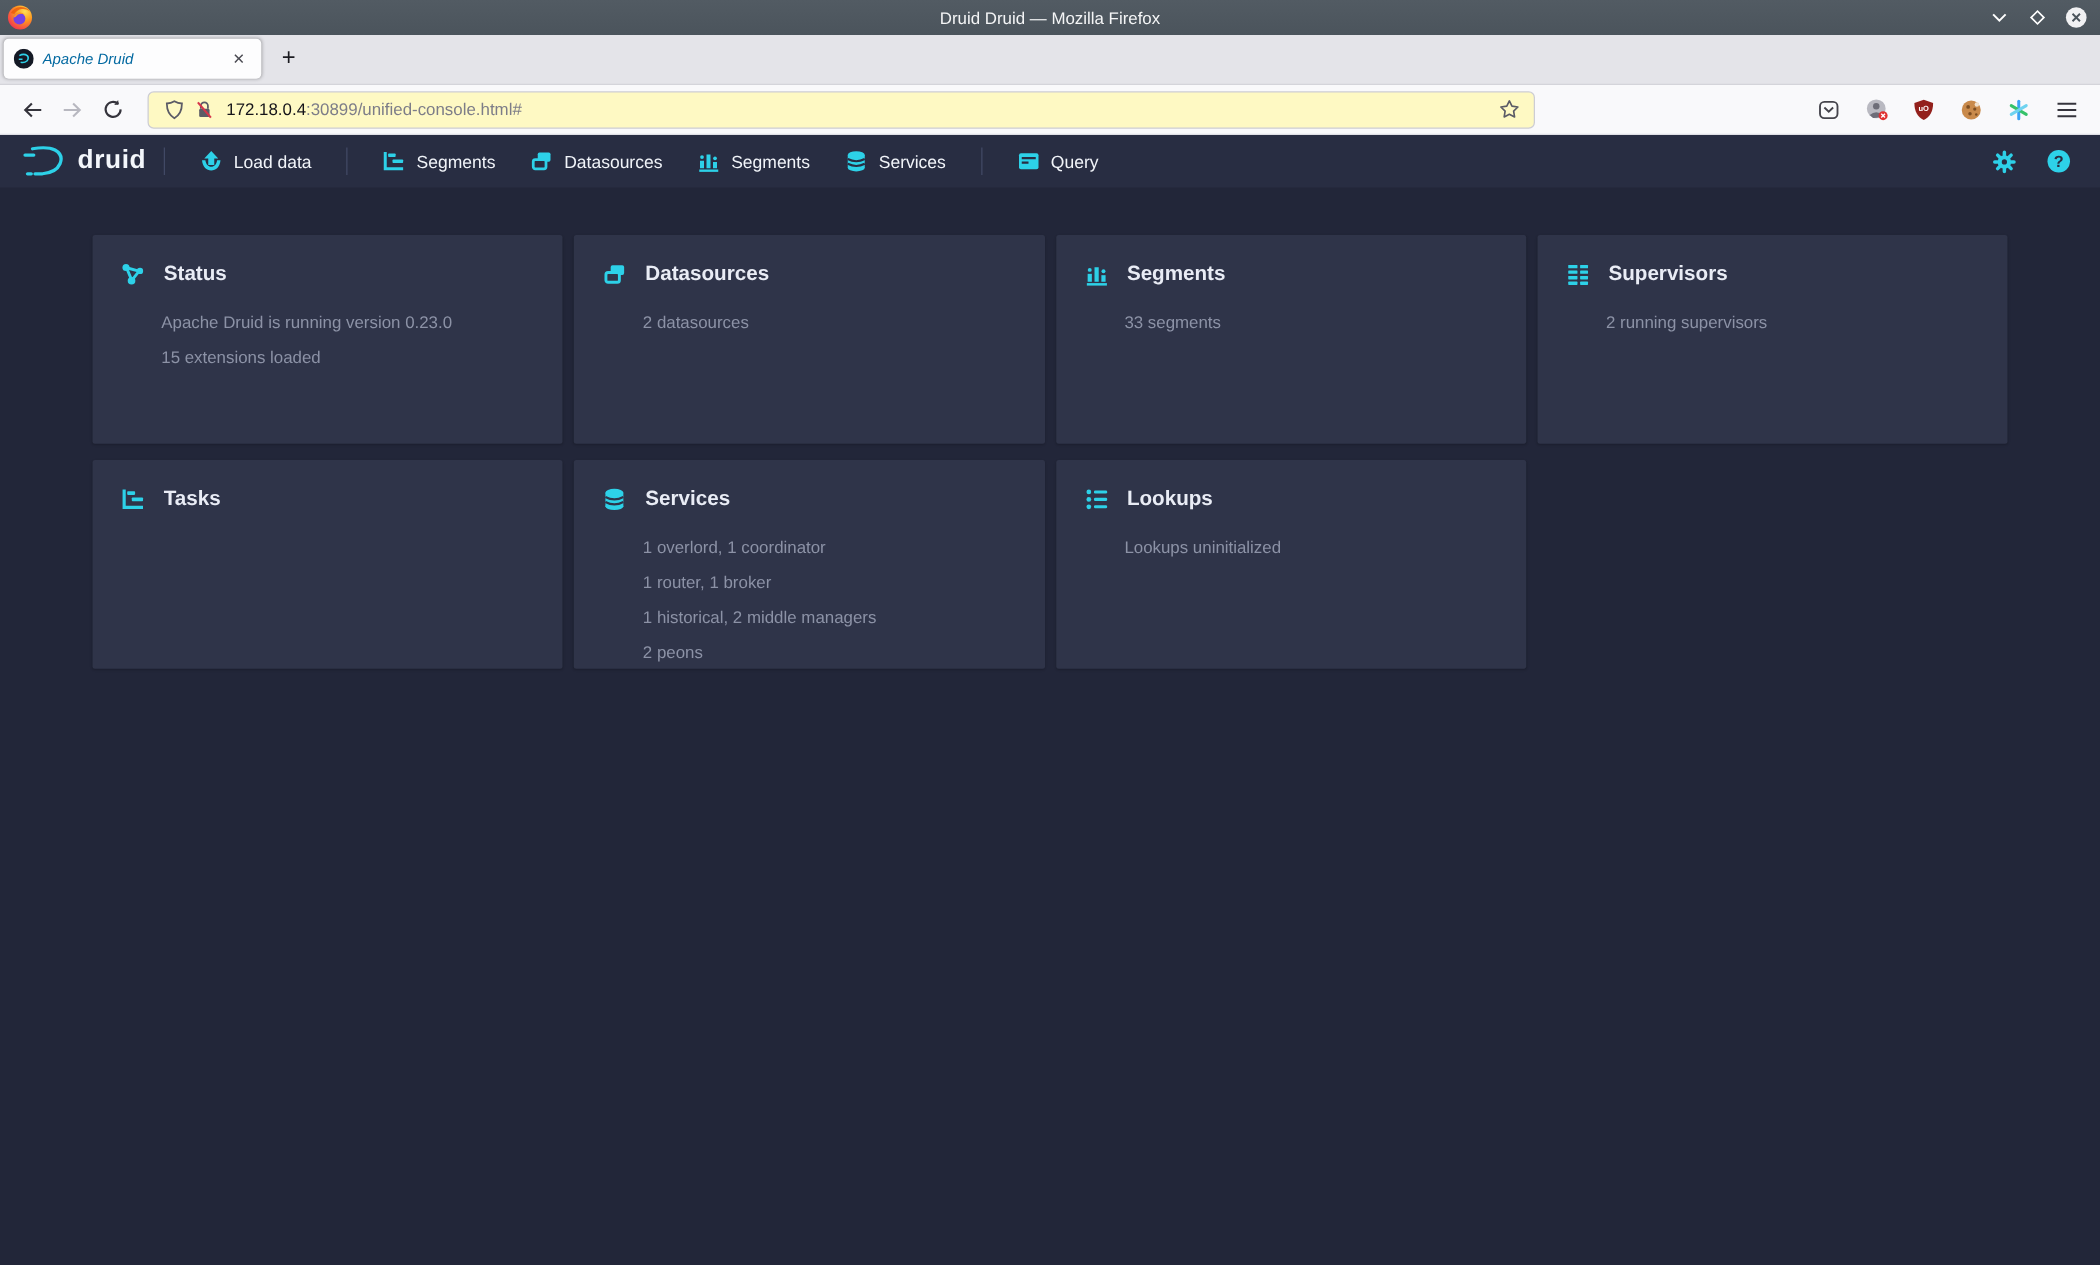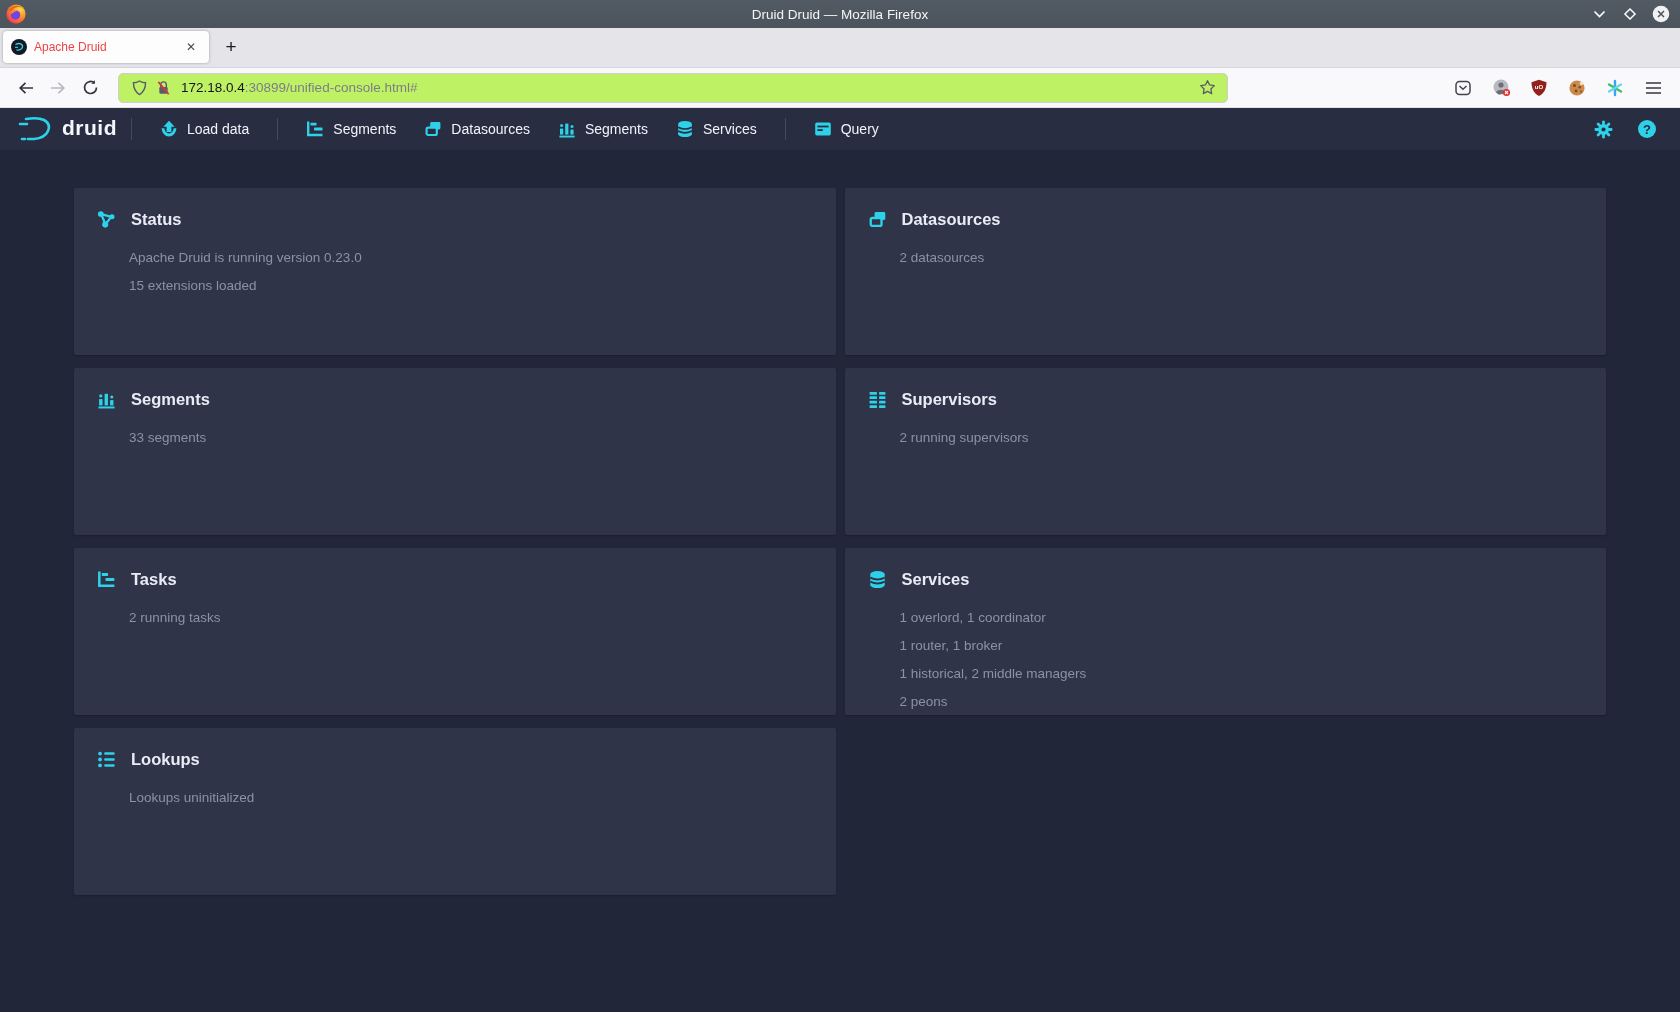--- a/index.html
+++ b/index.html
@@ -19,28 +19,28 @@
   .titlebar{height:28px;background:linear-gradient(#525b63,var(--titlebar-bg));display:flex;align-items:center;position:relative;}
   .fx-logo{width:22px;height:22px;margin-left:5px;}
   .win-title{position:absolute;left:0;right:0;text-align:center;color:#f4f5f6;font-size:13.5px;}
   .win-controls{margin-left:auto;display:flex;align-items:center;gap:13px;margin-right:10px;z-index:2;}
   .win-btn{width:18px;height:18px;display:flex;align-items:center;justify-content:center;cursor:default;}
 
   
   .tabstrip{height:40px;background:#e4e4e9;display:flex;align-items:flex-end;border-bottom:1px solid #d4d4da;}
   .tab{width:206px;height:32px;margin:0 0 4px 3px;background:#fdfdfe;border-radius:4px;box-shadow:0 0 3px rgba(0,0,0,.3);display:flex;align-items:center;padding:0 8px;}
   .tab-favicon{width:16px;height:16px;margin-right:7px;flex:none;}
-  .tab-title{font-size:12px;color:#ef4444;flex:1;white-space:nowrap;overflow:hidden;}
+  .tab-title{font-size:12px;color:#0369a1;flex:1;white-space:nowrap;overflow:hidden;font-style:italic;}
   .tab-close{color:#4a4a52;font-size:12px;width:20px;height:20px;display:flex;align-items:center;justify-content:center;border-radius:3px;}
   .newtab-btn{width:28px;height:28px;margin:0 0 6px 8px;display:flex;align-items:center;justify-content:center;font-size:19px;color:#1b1b21;border-radius:4px;font-weight:400;}
 
   
   .toolbar{height:40px;background:#f9f9fb;border-bottom:1px solid #dfdfe5;display:flex;align-items:center;padding:0 10px;}
   .tb-btn{width:32px;height:30px;display:flex;align-items:center;justify-content:center;border-radius:4px;flex:none;}
-  .urlbar{height:30px;flex:1;max-width:1110px;margin-left:12px;background:#bef264;border:1px solid #cdcdd4;border-radius:5px;display:flex;align-items:center;padding:0 8px;}
+  .urlbar{height:30px;flex:1;max-width:1110px;margin-left:12px;background:#fef9c3;border:1px solid #cdcdd4;border-radius:5px;display:flex;align-items:center;padding:0 8px;}
   .url-icon{width:24px;height:22px;display:flex;align-items:center;justify-content:center;flex:none;}
   .url-text{flex:1;font-size:13.5px;margin-left:6px;white-space:nowrap;overflow:hidden;}
   .url-host{color:#15141a;}
   .url-rest{color:#7d7d88;}
   .tb-right{display:flex;align-items:center;gap:8px;margin-left:auto;padding-right:2px;}
   .tb-right .tb-btn{width:30px;}
 
   
   .appnav{height:42px;background:var(--nav-bg);display:flex;align-items:center;padding:0 18px;--occ:var(--nav-bg);}
   .brand{display:flex;align-items:flex-start;cursor:pointer;}
@@ -48,21 +48,21 @@
   .nav-sep{width:1px;height:22px;background:#414965;margin:0 14px;flex:none;}
   .nav-item{display:flex;align-items:center;gap:9px;padding:0 14px;height:42px;cursor:pointer;color:#f1f4f9;font-size:14px;}
   .nav-item svg{flex:none;}
   .appnav-right{margin-left:auto;display:flex;align-items:center;gap:14px;}
   .icon-btn{width:30px;height:30px;display:flex;align-items:center;justify-content:center;cursor:pointer;border-radius:3px;}
   .accent-fill{fill:var(--accent);}
   .occ-fill{fill:var(--occ);}
   .accent-stroke{stroke:var(--accent);fill:none;}
 
   
-  .content{padding:38px 74px 0;display:grid;grid-template-columns:repeat(2,1fr);column-gap:9px;row-gap:13px;grid-auto-rows:167px;}
+  .content{padding:38px 74px 0;display:grid;grid-template-columns:repeat(4,1fr);column-gap:9px;row-gap:13px;grid-auto-rows:167px;}
   .card{background:var(--card-bg);border-radius:2px;padding:20px 20px 0 23px;cursor:pointer;box-shadow:0 1px 2px rgba(0,0,0,.2);--occ:var(--card-bg);}
   .card-head{display:flex;align-items:center;gap:15px;height:22px;}
   .card-head svg{flex:none;}
   .card-title{color:var(--title-text);font-size:16.5px;font-weight:600;}
   .card-lines{margin:14px 0 0 32px;}
   .card-line{color:var(--body-text);font-size:13.5px;line-height:28px;}
 </style>
 </head>
 <body>
 
@@ -365,23 +365,20 @@
 
   <div class="card">
     <div class="card-head">
       <svg width="19" height="19" viewBox="0 0 18 18">
         <path d="M2.2 1.5 V15 H16.5" class="accent-stroke" stroke-width="2.4"></path>
         <rect class="accent-fill" x="4.5" y="2.8" width="6" height="2.8" rx=".6"></rect>
         <rect class="accent-fill" x="8" y="7.6" width="8.5" height="2.8" rx=".6"></rect>
       </svg>
       <span class="card-title">Tasks</span>
     </div>
-    <div class="card-lines">
-      <div class="card-line">2 running tasks</div>
-    </div>
   </div>
 
   <div class="card">
     <div class="card-head">
       <svg width="19" height="19" viewBox="0 0 18 18">
         <ellipse class="accent-fill" cx="9" cy="3.9" rx="6.8" ry="2.9"></ellipse>
         <rect class="accent-fill" x="2.2" y="3.9" width="13.6" height="10.3"></rect>
         <ellipse class="accent-fill" cx="9" cy="14.2" rx="6.8" ry="2.9"></ellipse>
         <path d="M2.2 7.2 Q9 10.8 15.8 7.2" stroke="var(--occ)" stroke-width="1.7" fill="none"></path>
         <path d="M2.2 11 Q9 14.6 15.8 11" stroke="var(--occ)" stroke-width="1.7" fill="none"></path>

